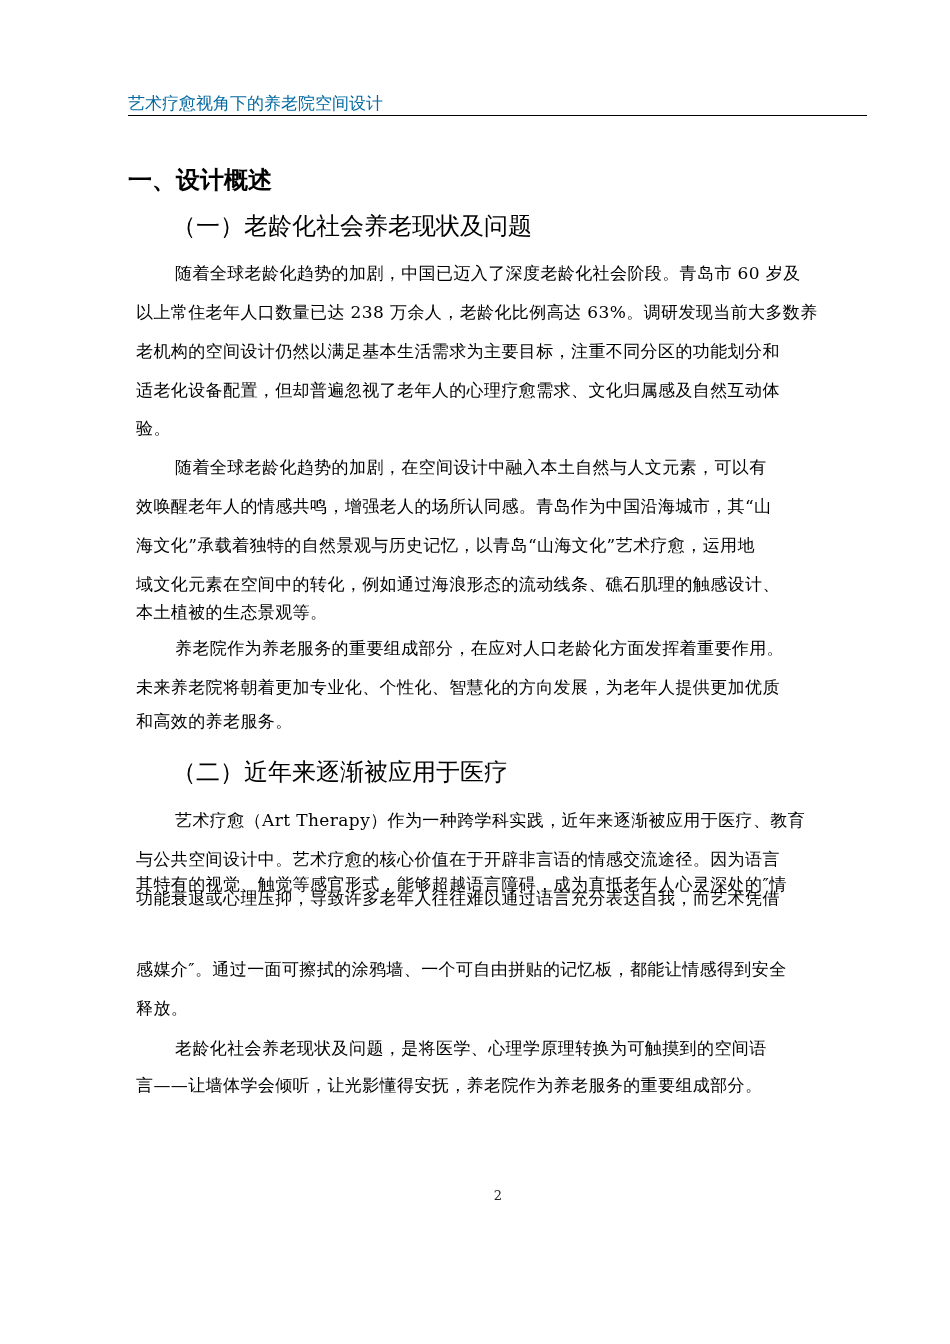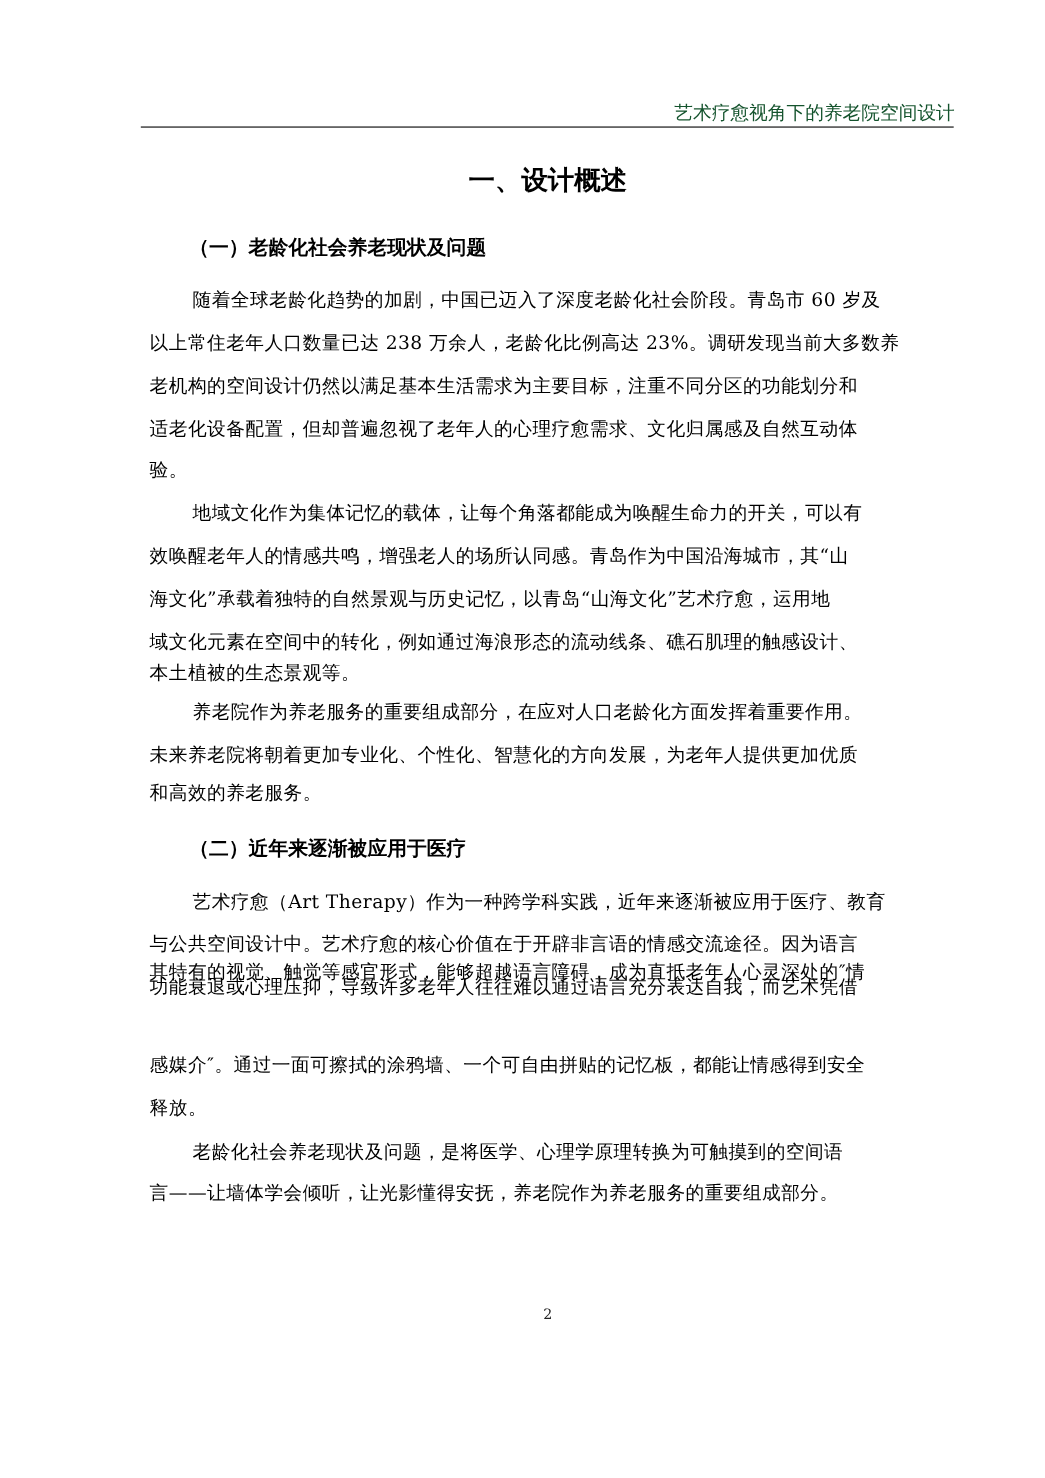--- a/index.html
+++ b/index.html
@@ -1,51 +1,51 @@
 <!DOCTYPE html>
 <html><head>
   <meta charset="utf-8">
   <style>
     html, body { margin: 0; padding: 0; background: #ffffff; }
     body { width: 950px; height: 1344px; position: relative; overflow: hidden;
            font-family: "DejaVu Serif", "Liberation Serif", serif; color: #000; }
     .header-title { position: absolute; left: 128px; width: 740px; top: 92px;
-                    text-align: right; font-size: 17px; line-height: 22px; color: #14532d; }
+                    text-align: left; font-size: 17px; line-height: 22px; color: #0369a1; }
     .header-rule { position: absolute; left: 128px; width: 739px; top: 115px;
                    height: 0; border-top: 1.5px solid #000; }
-    .h1 { position: absolute; left: 128px; width: 740px; top: 148px; text-align: center;
+    .h1 { position: absolute; left: 128px; width: 740px; top: 164px; text-align: left;
           font-family: "DejaVu Sans", "Liberation Sans", sans-serif; font-weight: bold;
           font-size: 24px; line-height: 32px; }
     .h2 { position: absolute; left: 172px; top: 212px;
-          font-family: "DejaVu Sans", "Liberation Sans", sans-serif; font-weight: bold;
-          font-size: 18px; line-height: 28px; }
+          font-family: "DejaVu Sans", "Liberation Sans", sans-serif; font-weight: normal;
+          font-size: 24px; line-height: 28px; }
     .line { position: absolute; left: 136px; width: 720px; font-size: 17px; line-height: 24px;
             white-space: nowrap; letter-spacing: 0.4px; }
     .line.indent { left: 175px; }
     .page-number { position: absolute; left: 128px; width: 740px; top: 1188px; text-align: center;
                    font-size: 13px; line-height: 16px; color: #222; }
   </style>
 </head>
 <body>
 
 <div>
   <div class="header-title">艺术疗愈视角下的养老院空间设计</div>
   <div class="header-rule"></div>
 
   <div class="h1">一、设计概述</div>
 
   <div class="h2" style="top:212px">（一）老龄化社会养老现状及问题</div>
 
   <div class="line indent" style="top:261px">随着全球老龄化趋势的加剧，中国已迈入了深度老龄化社会阶段。青岛市 60 岁及</div>
-  <div class="line" style="top:300px">以上常住老年人口数量已达 238 万余人，老龄化比例高达 23%。调研发现当前大多数养</div>
+  <div class="line" style="top:300px">以上常住老年人口数量已达 238 万余人，老龄化比例高达 63%。调研发现当前大多数养</div>
   <div class="line" style="top:339px">老机构的空间设计仍然以满足基本生活需求为主要目标，注重不同分区的功能划分和</div>
   <div class="line" style="top:378px">适老化设备配置，但却普遍忽视了老年人的心理疗愈需求、文化归属感及自然互动体</div>
   <div class="line" style="top:416px">验。</div>
 
-  <div class="line indent" style="top:455px">地域文化作为集体记忆的载体，让每个角落都能成为唤醒生命力的开关，可以有</div>
+  <div class="line indent" style="top:455px">随着全球老龄化趋势的加剧，在空间设计中融入本土自然与人文元素，可以有</div>
   <div class="line" style="top:494px">效唤醒老年人的情感共鸣，增强老人的场所认同感。青岛作为中国沿海城市，其“山</div>
   <div class="line" style="top:533px">海文化”承载着独特的自然景观与历史记忆，以青岛“山海文化”艺术疗愈，运用地</div>
   <div class="line" style="top:572px">域文化元素在空间中的转化，例如通过海浪形态的流动线条、礁石肌理的触感设计、</div>
   <div class="line" style="top:600px">本土植被的生态景观等。</div>
 
   <div class="line indent" style="top:636px">养老院作为养老服务的重要组成部分，在应对人口老龄化方面发挥着重要作用。</div>
   <div class="line" style="top:675px">未来养老院将朝着更加专业化、个性化、智慧化的方向发展，为老年人提供更加优质</div>
   <div class="line" style="top:709px">和高效的养老服务。</div>
 
   <div class="h2" style="top:758px">（二）近年来逐渐被应用于医疗</div>

